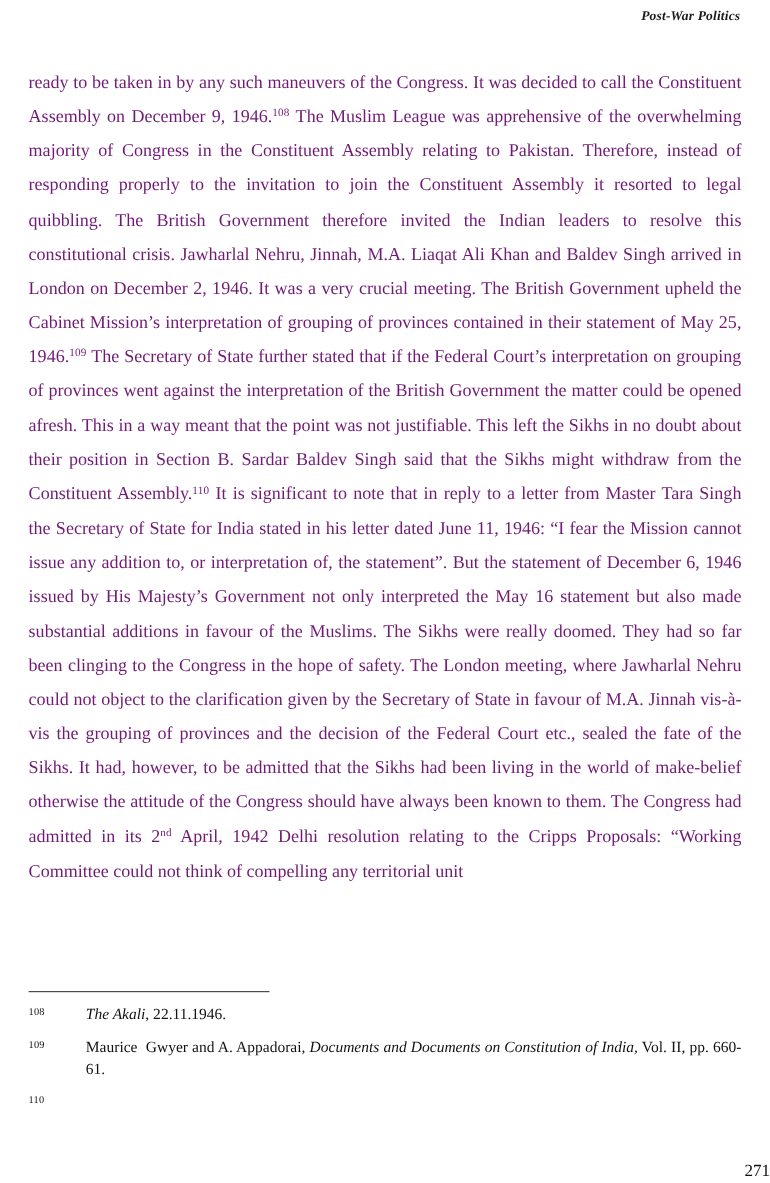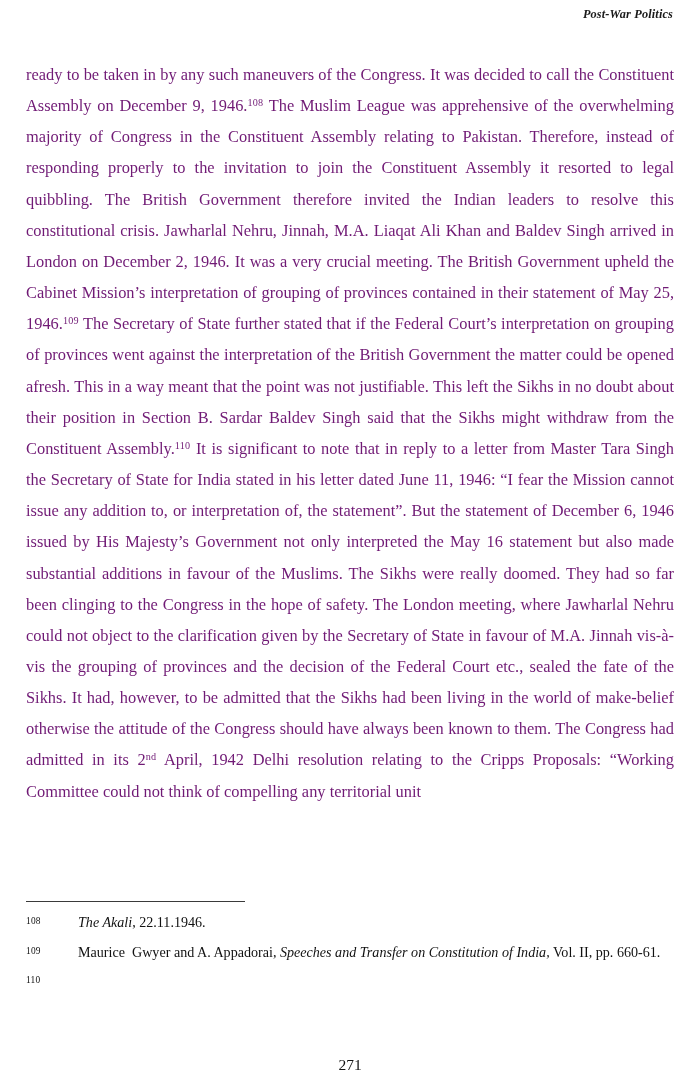--- a/index.html
+++ b/index.html
@@ -101,21 +101,21 @@
   .footnote .fn-text i,
   .footnote .fn-text em {
   }
 
   
   .page-number {
     position: absolute;
     left: 0;
     width: 700px;
     top: 1056px;
-    text-align: center;
+    text-align: right;
     font-size: 15.5px;
     color: #111111;
   }
 </style>
 </head>
 <body>
 
 <div class="page">
 
   <div class="running-header">Post-War Politics</div>
@@ -128,21 +128,21 @@
 
   <div class="footnotes">
 
     <div class="footnote">
       <span class="fn-num">108</span>
       <span class="fn-text"><i>The Akali</i>, 22.11.1946.</span>
     </div>
 
     <div class="footnote">
       <span class="fn-num">109</span>
-      <span class="fn-text">Maurice&nbsp; Gwyer and A. Appadorai, <i>Speeches and Transfer on Constitution of India,</i> Vol. II, pp. 660-61.</span>
+      <span class="fn-text">Maurice&nbsp; Gwyer and A. Appadorai, <i>Documents and Documents on Constitution of India,</i> Vol. II, pp. 660-61.</span>
     </div>
 
     <div class="footnote">
       <span class="fn-num">110</span>
     </div>
 
   </div>
 
   <div class="page-number">271</div>
 

